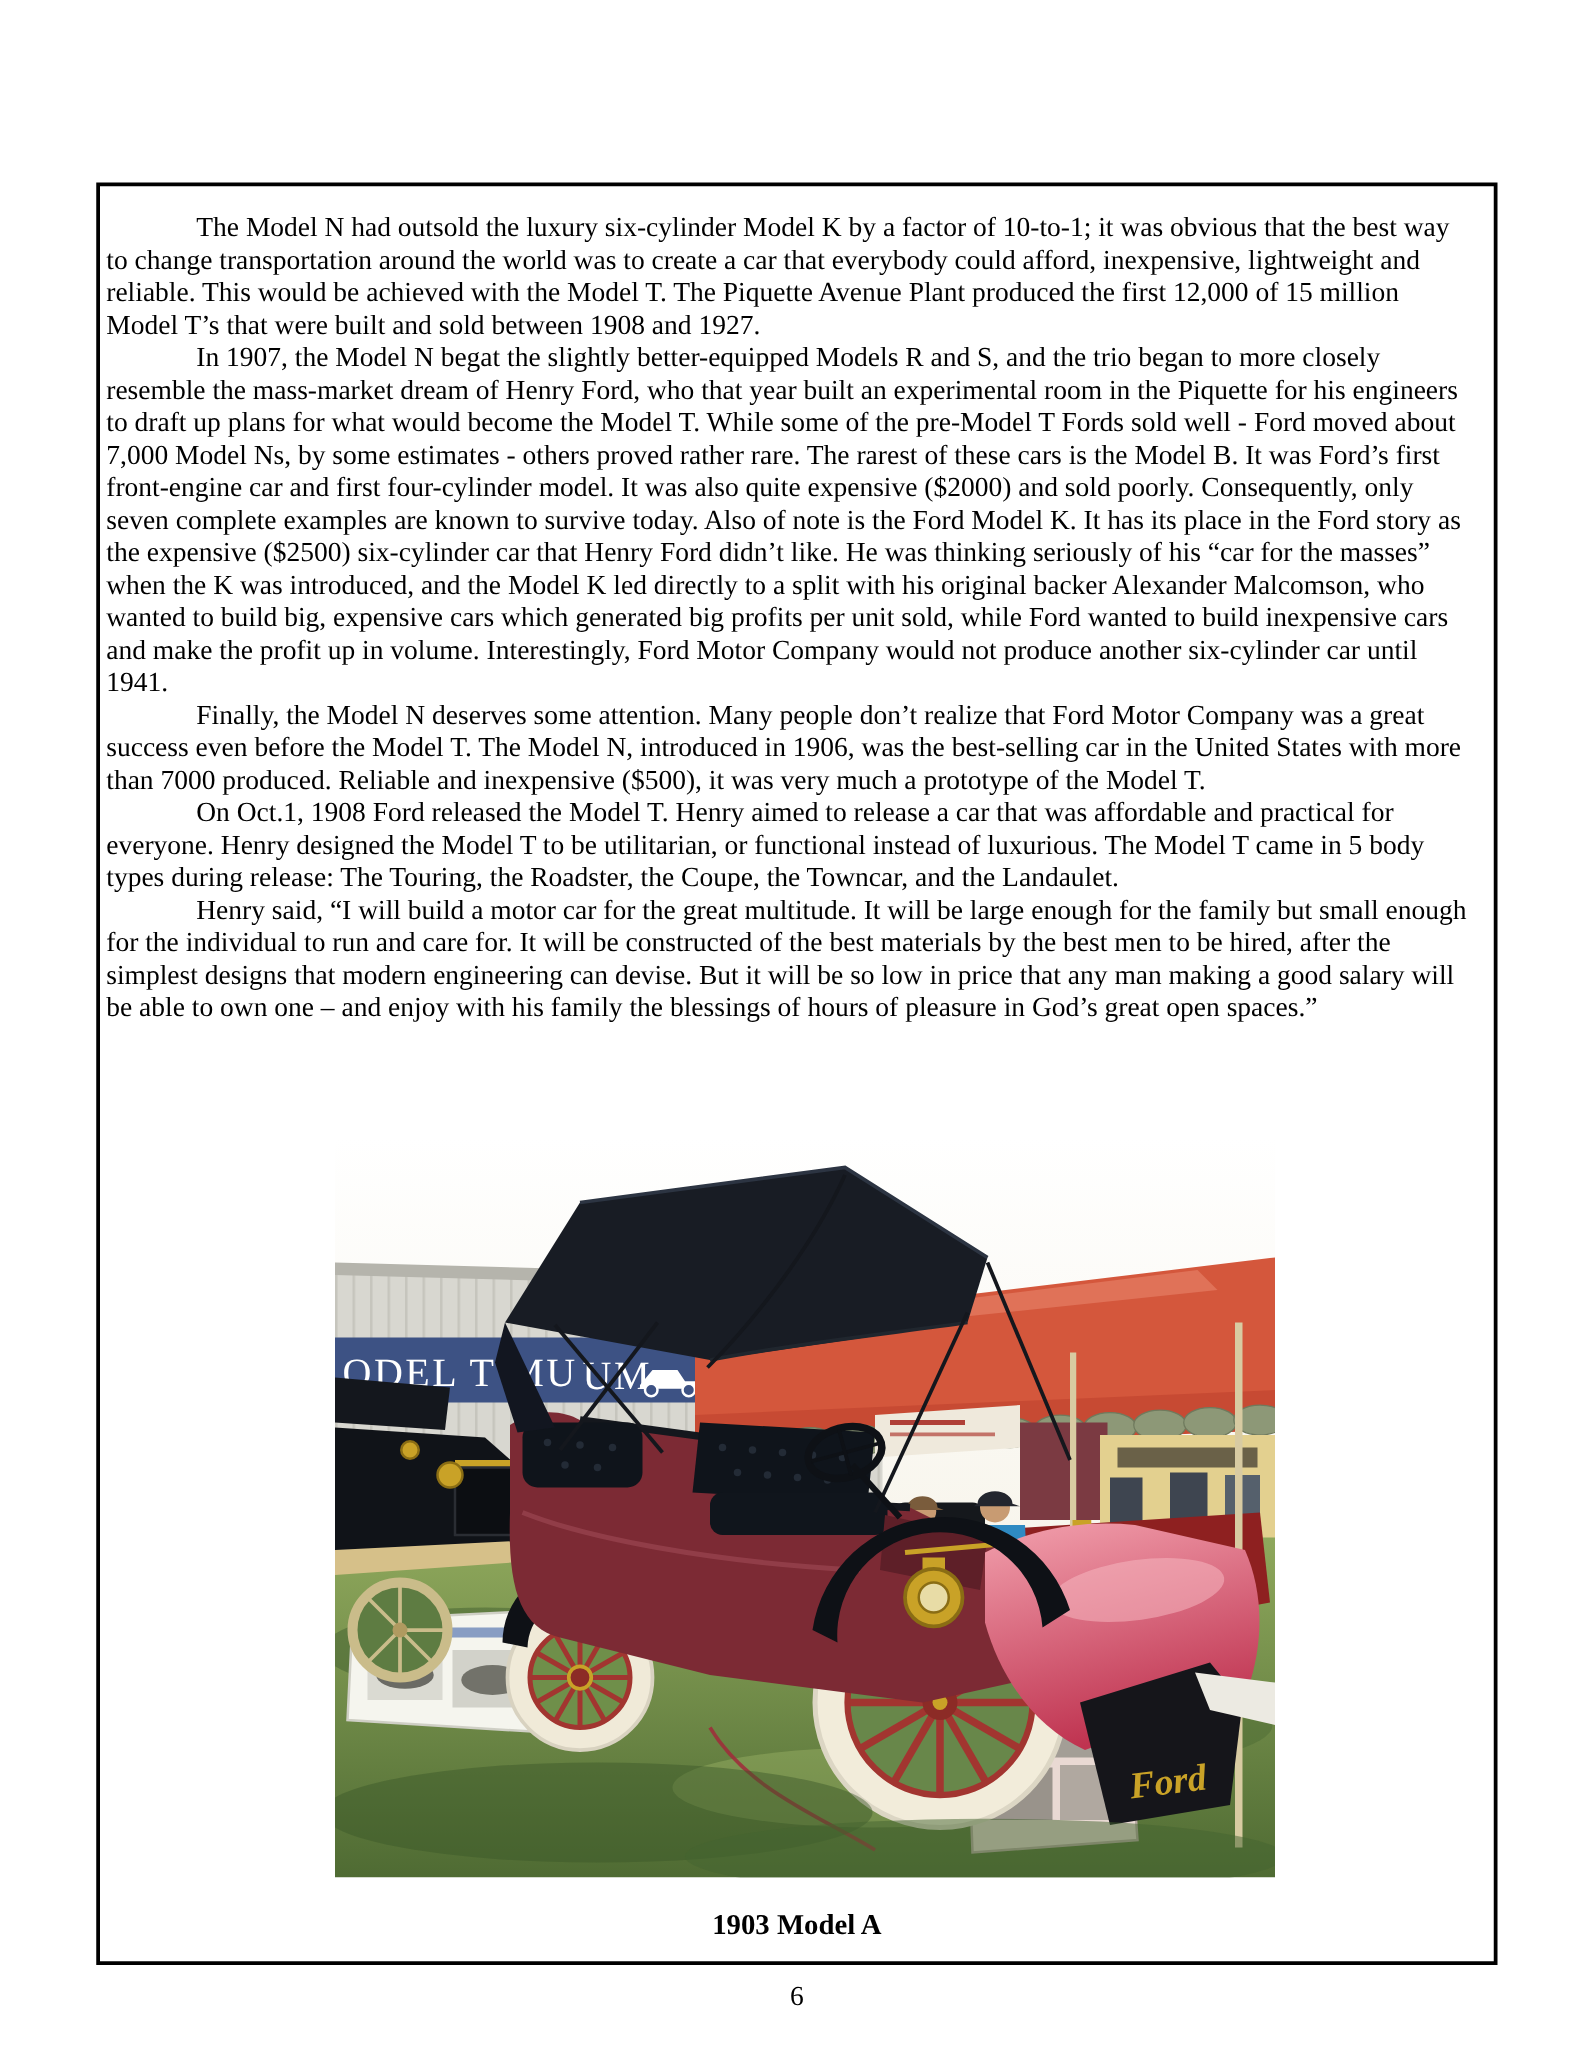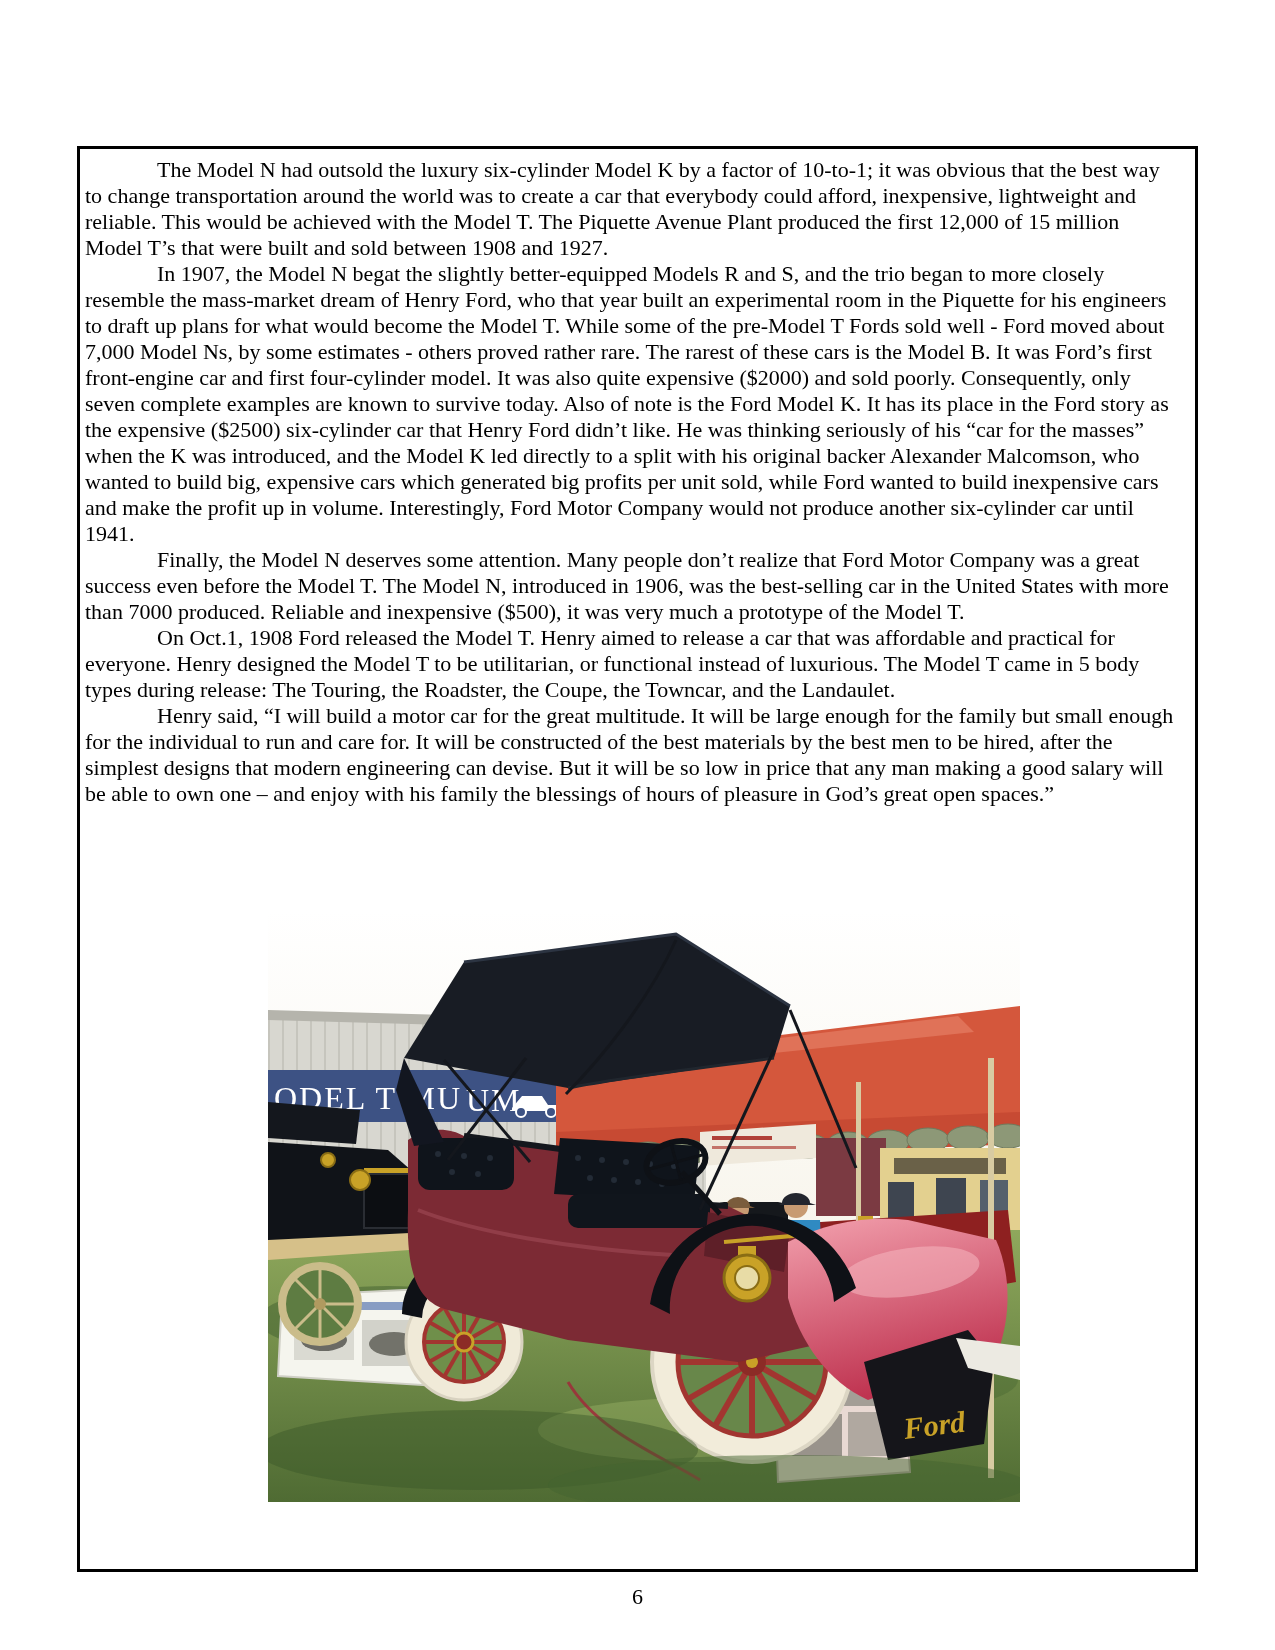--- a/index.html
+++ b/index.html
@@ -6,21 +6,21 @@
   .page{position:relative;width:1275px;height:1650px;background:#ffffff;overflow:hidden;
         font-family:"Liberation Serif", serif;}
   .banner{position:absolute;left:73px;top:75px;width:1125px;height:66px;
           box-sizing:border-box;border:6px solid #ff0000;background:#ffff00;
           display:flex;align-items:center;justify-content:center;}
   .banner-title{font-family:"Liberation Sans", sans-serif;font-weight:bold;
           font-size:33px;letter-spacing:.5px;color:#e50000;}
   .content-box{position:absolute;left:77px;top:146px;width:1121px;height:1426px;
           box-sizing:border-box;border:3px solid #000000;background:#ffffff;}
   .article{position:absolute;left:81px;top:149px;width:1113px;
-          padding:8px 18px 0 4px;box-sizing:border-box;
+          padding:20px 18px 0 4px;box-sizing:border-box;
           font-size:22px;line-height:26px;color:#000000;text-align:left;}
   .article p{margin:0;text-indent:72px;}
   .photo{position:absolute;left:268px;top:910px;width:752px;height:592px;}
   .caption{position:absolute;left:0;top:1527px;width:1275px;text-align:center;
           font-weight:bold;font-size:23px;color:#000;}
   .pagenum{position:absolute;left:0;top:1584px;width:1275px;text-align:center;
           font-size:22px;color:#000;}
 </style>
 </head>
 <body>
@@ -301,15 +301,16 @@
 
       <path d="M300 472 C330 522,390 544,432 570" fill="none" stroke="#a02a3a" stroke-width="3" opacity="0.85"></path>
     </g>
 
     <polygon points="688,428 752,436 752,470 700,458" fill="#eceae2"></polygon>
 
     <ellipse cx="210" cy="540" rx="220" ry="40" fill="#3a5629" opacity="0.45"></ellipse>
     <ellipse cx="520" cy="575" rx="240" ry="30" fill="#44632f" opacity="0.5"></ellipse>
   </svg>
 
+  <div class="caption">1903 Model A</div>
   <div class="pagenum">6</div>
 
 </div>
 
 </body></html>

